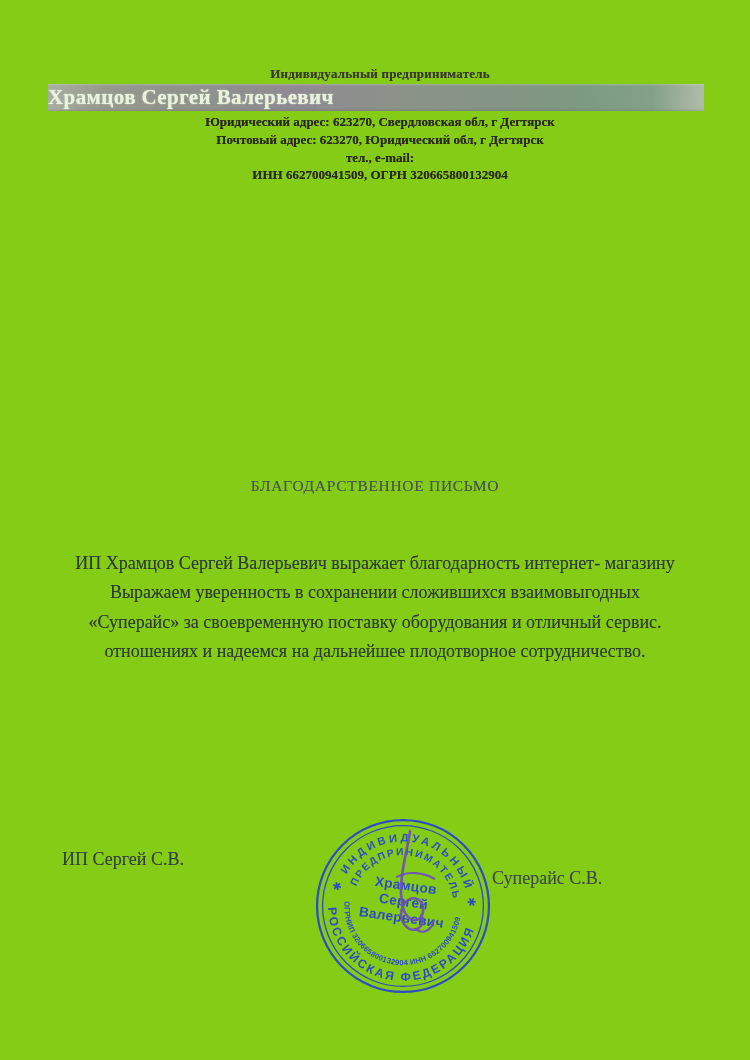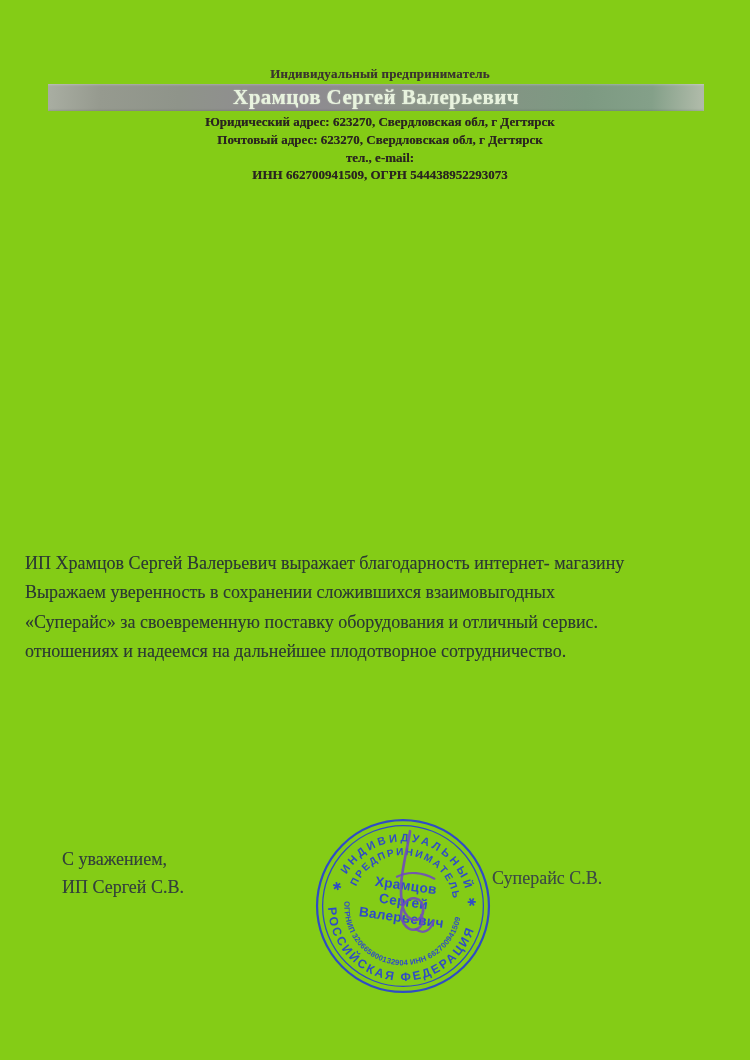--- a/index.html
+++ b/index.html
@@ -27,21 +27,21 @@
     font-size:13px;font-weight:600;color:#3a352f;
     letter-spacing:.2px;
     text-shadow:0 0 .6px rgba(58,53,47,.55);
   }
   .hdr-banner{
     position:absolute;left:48px;top:84px;width:656px;height:27px;
     background:linear-gradient(93deg,
       #a9aea2 0%, #969a8f 8%, #8f948a 20%, #8f8a92 38%,
       #8b9388 55%, #839584 70%, #7d9a82 82%, #84a089 92%, #b2bcab 100%);
     box-shadow:inset 0 1px 2px rgba(255,255,255,.25), inset 0 -1px 2px rgba(0,0,0,.12);
-    display:flex;align-items:center;justify-content:center;
+    display:flex;align-items:center;
   }
   .hdr-banner span{
     font-size:21px;font-weight:700;color:var(--banner-text);
     letter-spacing:.4px;
     text-shadow:0 0 1.3px rgba(235,245,225,.9);
   }
   .hdr-line{
     position:absolute;left:25px;width:710px;height:15px;
     text-align:center;
     font-size:13px;font-weight:700;color:#2a2520;
@@ -54,21 +54,21 @@
   
   .title{
     position:absolute;left:25px;top:477px;width:700px;
     text-align:center;
     font-size:15.5px;font-weight:400;color:#46544d;
     letter-spacing:.7px;
     text-shadow:0 0 .5px rgba(70,84,77,.5);
   }
   .body-par{
     position:absolute;left:25px;top:549px;width:700px;
-    text-align:left;
+    text-align:center;
     font-size:18px;color:var(--body-ink);
     line-height:29.3px;
     text-shadow:0 0 .5px rgba(44,58,51,.45);
   }
   .closing{
     position:absolute;left:62px;top:846px;
     font-size:18px;color:#33413b;line-height:27.5px;
     text-shadow:0 0 .5px rgba(51,65,59,.45);
   }
   .sig-name{
@@ -95,34 +95,34 @@
 
 <div class="page">
 
   <div class="hdr-type">Индивидуальный предприниматель</div>
 
   <div class="hdr-banner">
     <span>Храмцов Сергей Валерьевич</span>
   </div>
 
   <div class="hdr-line l0">Юридический адрес: 623270, Свердловская обл, г Дегтярск</div>
-  <div class="hdr-line l1">Почтовый адрес: 623270, Свердловская обл, г Дегтярск</div>
+  <div class="hdr-line l1">Почтовый адрес: 623270, Юридический обл, г Дегтярск</div>
   <div class="hdr-line l2">тел., e-mail:</div>
-  <div class="hdr-line l3">ИНН 662700941509, ОГРН 544438952293073</div>
+  <div class="hdr-line l3">ИНН 662700941509, ОГРН 320665800132904</div>
 
+  <div class="title">БЛАГОДАРСТВЕННОЕ ПИСЬМО</div>
 
   <div class="body-par">
     <div>ИП Храмцов Сергей Валерьевич выражает благодарность интернет- магазину</div>
     <div>Выражаем уверенность в сохранении сложившихся взаимовыгодных</div>
     <div>«Суперайс» за своевременную поставку оборудования и отличный сервис.</div>
     <div>отношениях и надеемся на дальнейшее плодотворное сотрудничество.</div>
   </div>
 
   <div class="closing">
-    <div>С уважением,</div>
     <div>ИП Сергей С.В.</div>
   </div>
 
   <div class="sig-name">Суперайс С.В.</div>
 
   <svg class="stamp" viewBox="0 0 180 180">
     <defs>
       <path id="arcTop1" d="M 27.0 78.9 A 64 64 0 0 1 153.0 78.9"></path>
       <path id="arcTop2" d="M 40.1 86.5 A 50 50 0 0 1 139.9 86.5"></path>
       <path id="arcBot1" d="M 17.6 105.4 A 74 74 0 0 0 162.4 105.4"></path>

